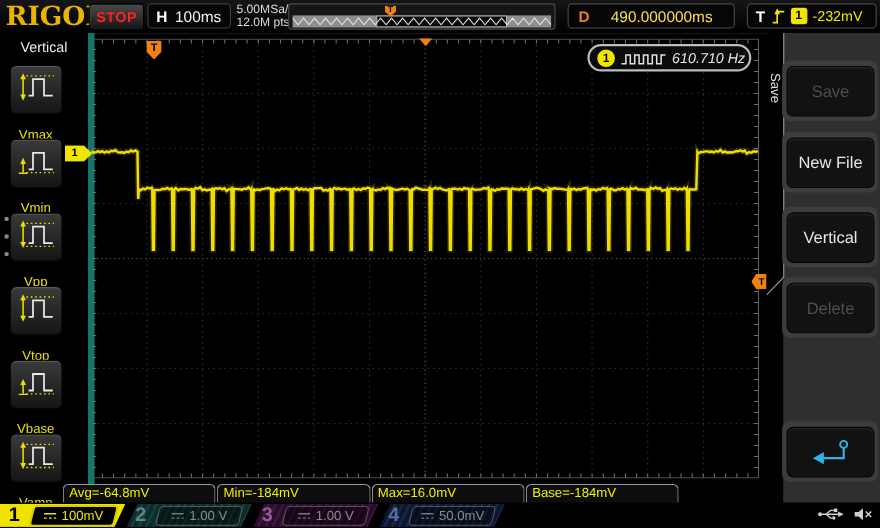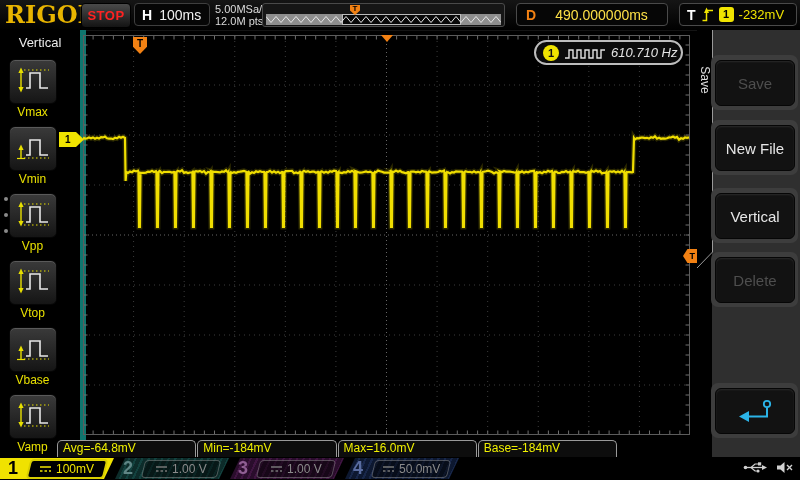--- a/index.html
+++ b/index.html
@@ -28,21 +28,21 @@
   .t-label{color:#fff;font-weight:bold;font-size:14px;}
   .t-ch-badge{width:15px;height:15px;background:#f0e400;border-radius:3px;color:#000;font-weight:bold;font-size:11px;text-align:center;line-height:15px;}
   .t-value{color:#f0e400;font-size:13px;}
 
   
   .left-menu{position:absolute;left:0;top:30px;width:86px;height:427px;background:#000;border-right:6px solid #0f766e;box-sizing:border-box;}
   .menu-title{position:absolute;top:5px;width:100%;text-align:center;color:#ececec;font-size:13px;}
   .menu-item{position:absolute;left:0;width:65px;}
   .menu-btn{margin:0 auto;width:46px;height:43px;background:linear-gradient(#3a3a3a,#151515);border:1px solid #060606;
     border-radius:6px;box-shadow:inset 0 1px 0 #5a5a5a;display:flex;align-items:center;justify-content:center;}
-  .menu-label{text-align:center;color:#e8e000;font-size:12px;margin-top:1px;}
+  .menu-label{text-align:center;color:#e8e000;font-size:12px;margin-top:11px;}
   .page-dots{position:absolute;left:4px;top:167px;}
   .page-dots div{width:4px;height:4px;border-radius:50%;background:#8a8a8a;margin-bottom:12px;}
 
   
   .grid-svg{position:absolute;left:83px;top:35px;}
   .trig-pos-marker{position:absolute;left:133px;top:37px;width:14px;height:17px;background:#f28113;
     clip-path:polygon(0 0,100% 0,100% 58%,50% 100%,0 58%);color:#000;font-weight:bold;font-size:10px;text-align:center;line-height:13px;}
   .center-marker{position:absolute;left:381px;top:35px;width:0;height:0;border-left:6px solid transparent;border-right:6px solid transparent;border-top:7px solid #f28113;}
   .ch1-marker{position:absolute;left:59px;top:132px;width:25px;height:15px;background:#f0e400;
     clip-path:polygon(0 0,68% 0,100% 50%,68% 100%,0 100%);color:#000;font-weight:bold;font-size:10px;line-height:15px;text-align:left;padding-left:6px;box-sizing:border-box;}

